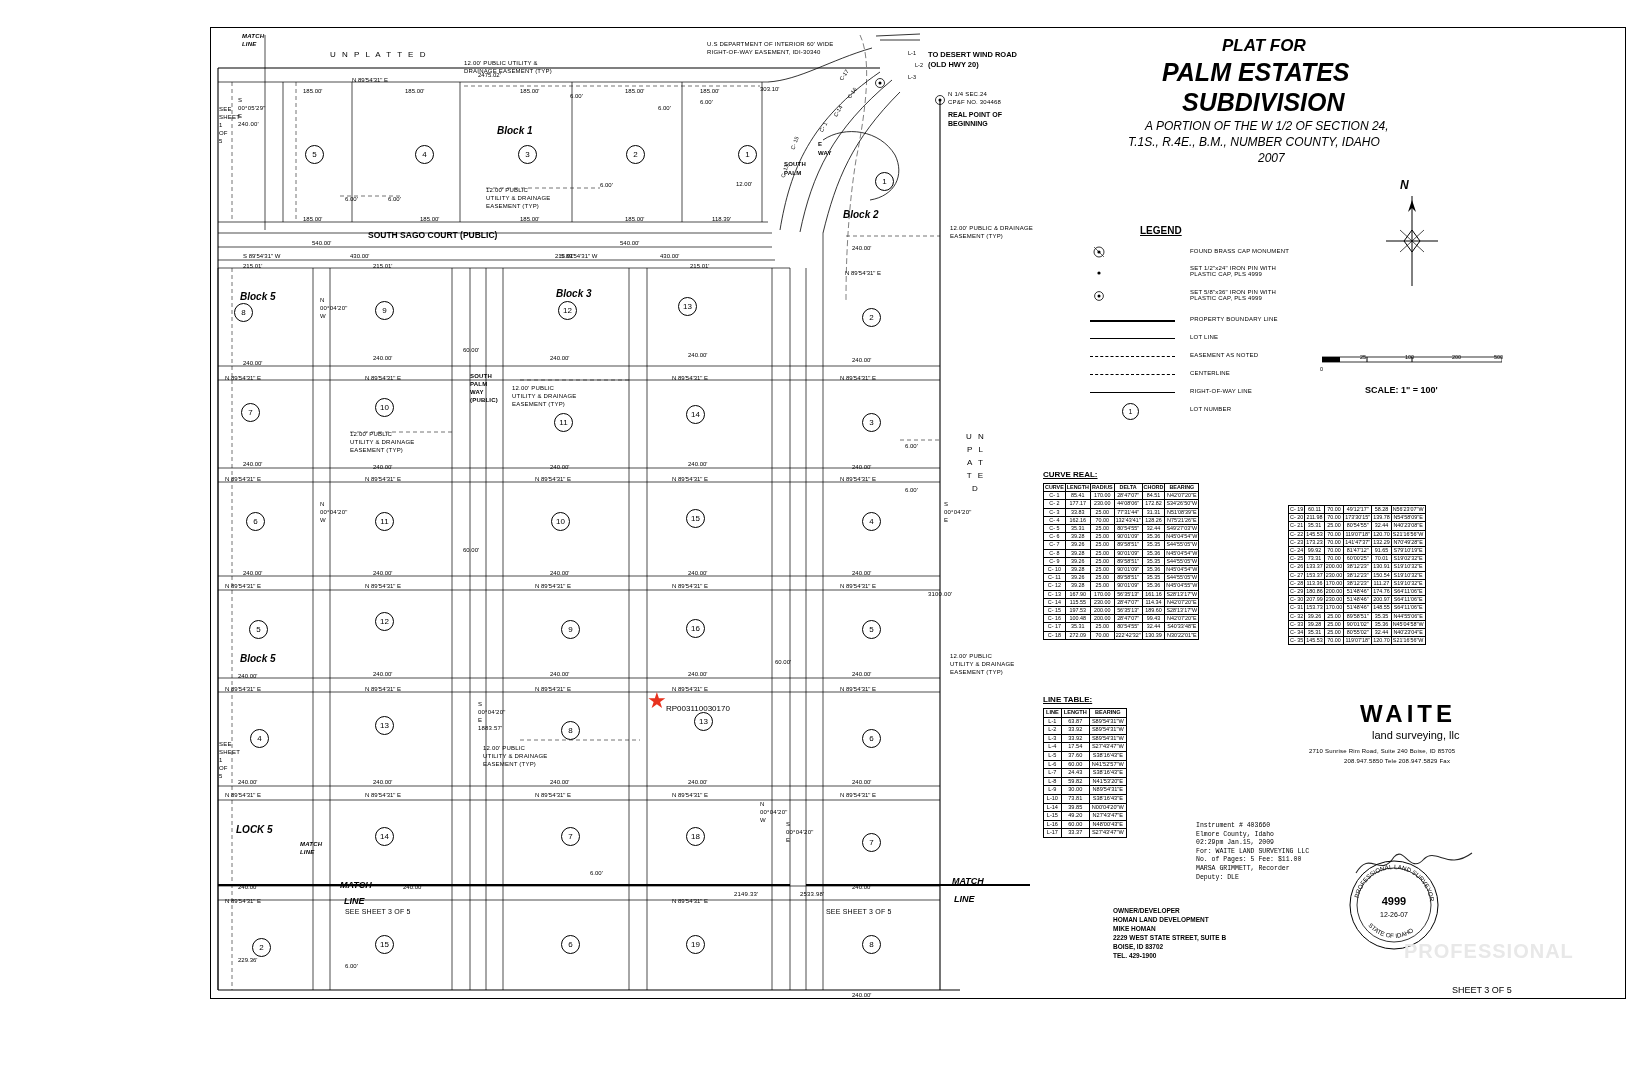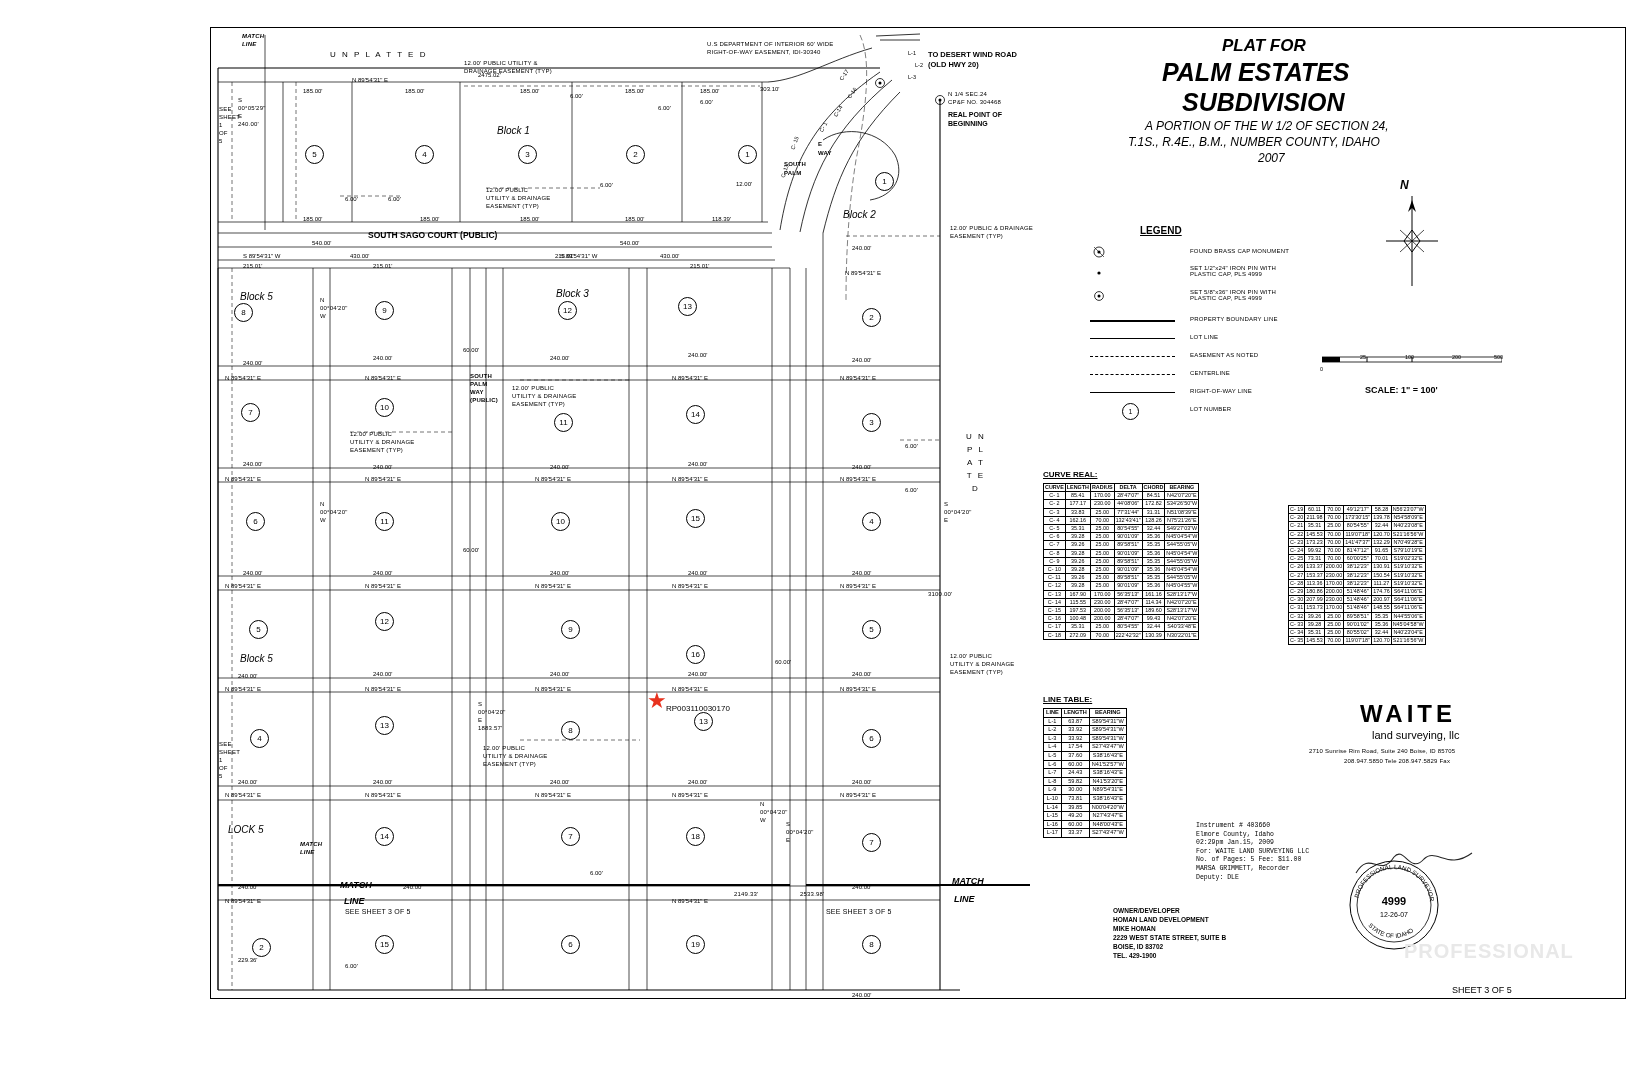--- a/index.html
+++ b/index.html
@@ -4,21 +4,21 @@
 <style>
   html,body{margin:0;padding:0;background:#ffffff;}
   body{width:1645px;height:1080px;font-family:"Liberation Sans",sans-serif;color:#000;overflow:hidden;}
   #sheet{position:relative;width:1645px;height:1080px;}
   .bdr{position:absolute;left:210px;top:27px;width:1414px;height:970px;border:1.5px solid #000;}
   .abs{position:absolute;}
   .ttl{font-family:"Liberation Sans",sans-serif;font-style:italic;font-weight:bold;}
   .tiny{font-size:6px;letter-spacing:.2px;}
   .tiny2{font-size:5.5px;}
   .lotnum{position:absolute;width:17px;height:17px;border:1px solid #000;border-radius:50%;font-size:8px;line-height:17px;text-align:center;background:#fff;}
-  .blk{font-size:10px;font-style:italic;font-weight:normal;}
+  .blk{font-size:10px;font-style:italic;font-weight:bold;}
   .dim{position:absolute;font-size:6px;white-space:nowrap;}
   table.ct{border-collapse:collapse;font-size:5.4px;}
   table.ct td,table.ct th{border:0.6px solid #000;padding:0 1px;text-align:center;font-weight:normal;line-height:7.2px;}
   table.ct th{font-weight:bold;}
   table.lt{border-collapse:collapse;font-size:5.6px;}
   table.lt td,table.lt th{border:0.6px solid #000;padding:0 2px;text-align:center;font-weight:normal;line-height:7.6px;}
   table.lt th{font-weight:bold;}
   .star{position:absolute;color:#e8321e;font-size:22px;line-height:22px;}
   .wm{position:absolute;color:#e8e8e8;font-size:20px;font-weight:bold;letter-spacing:1px;}
 </style>
@@ -710,21 +710,21 @@
     <div class="abs tiny" style="left:760px;top:800px;width:12px;line-height:8px;">N 00°04'20" W</div>
     <div class="abs tiny" style="left:734px;top:890px;width:12px;line-height:8px;">2149.33'</div>
     <div class="abs tiny" style="left:800px;top:890px;width:12px;line-height:8px;">2533.98'</div>
 
     <div id="blocks-layer">
         <div class="abs blk" style="left: 497px; top: 125px;">Block 1</div>
         <div class="abs blk" style="left: 843px; top: 209px;">Block 2</div>
         <div class="abs blk" style="left: 556px; top: 288px;">Block 3</div>
         <div class="abs blk" style="left: 240px; top: 291px;">Block 5</div>
         <div class="abs blk" style="left: 240px; top: 653px;">Block 5</div>
-        <div class="abs blk" style="left: 228px; top: 824px;">LOCK 5</div>
+        <div class="abs blk" style="left: 236px; top: 824px;">LOCK 5</div>
       </div>
     <div id="lots-layer">
         <div class="lotnum" style="left: 305px; top: 145px;">5</div>
         <div class="lotnum" style="left: 415px; top: 145px;">4</div>
         <div class="lotnum" style="left: 518px; top: 145px;">3</div>
         <div class="lotnum" style="left: 626px; top: 145px;">2</div>
         <div class="lotnum" style="left: 738px; top: 145px;">1</div>
         <div class="lotnum" style="left: 875px; top: 172px;">1</div>
         <div class="lotnum" style="left: 234px; top: 303px;">8</div>
         <div class="lotnum" style="left: 375px; top: 301px;">9</div>
@@ -737,21 +737,21 @@
         <div class="lotnum" style="left: 686px; top: 405px;">14</div>
         <div class="lotnum" style="left: 862px; top: 413px;">3</div>
         <div class="lotnum" style="left: 246px; top: 512px;">6</div>
         <div class="lotnum" style="left: 375px; top: 512px;">11</div>
         <div class="lotnum" style="left: 551px; top: 512px;">10</div>
         <div class="lotnum" style="left: 686px; top: 509px;">15</div>
         <div class="lotnum" style="left: 862px; top: 512px;">4</div>
         <div class="lotnum" style="left: 249px; top: 620px;">5</div>
         <div class="lotnum" style="left: 375px; top: 612px;">12</div>
         <div class="lotnum" style="left: 561px; top: 620px;">9</div>
-        <div class="lotnum" style="left: 686px; top: 619px; margin-top: 26px;">16</div>
+        <div class="lotnum" style="left: 686px; top: 619px;">16</div>
         <div class="lotnum" style="left: 862px; top: 620px;">5</div>
         <div class="lotnum" style="left: 250px; top: 729px;">4</div>
         <div class="lotnum" style="left: 375px; top: 716px;">13</div>
         <div class="lotnum" style="left: 561px; top: 721px;">8</div>
         <div class="lotnum" style="left: 694px; top: 712px;">13</div>
         <div class="lotnum" style="left: 862px; top: 729px;">6</div>
         <div class="lotnum" style="left: 375px; top: 827px;">14</div>
         <div class="lotnum" style="left: 561px; top: 827px;">7</div>
         <div class="lotnum" style="left: 686px; top: 827px;">18</div>
         <div class="lotnum" style="left: 862px; top: 833px;">7</div>

